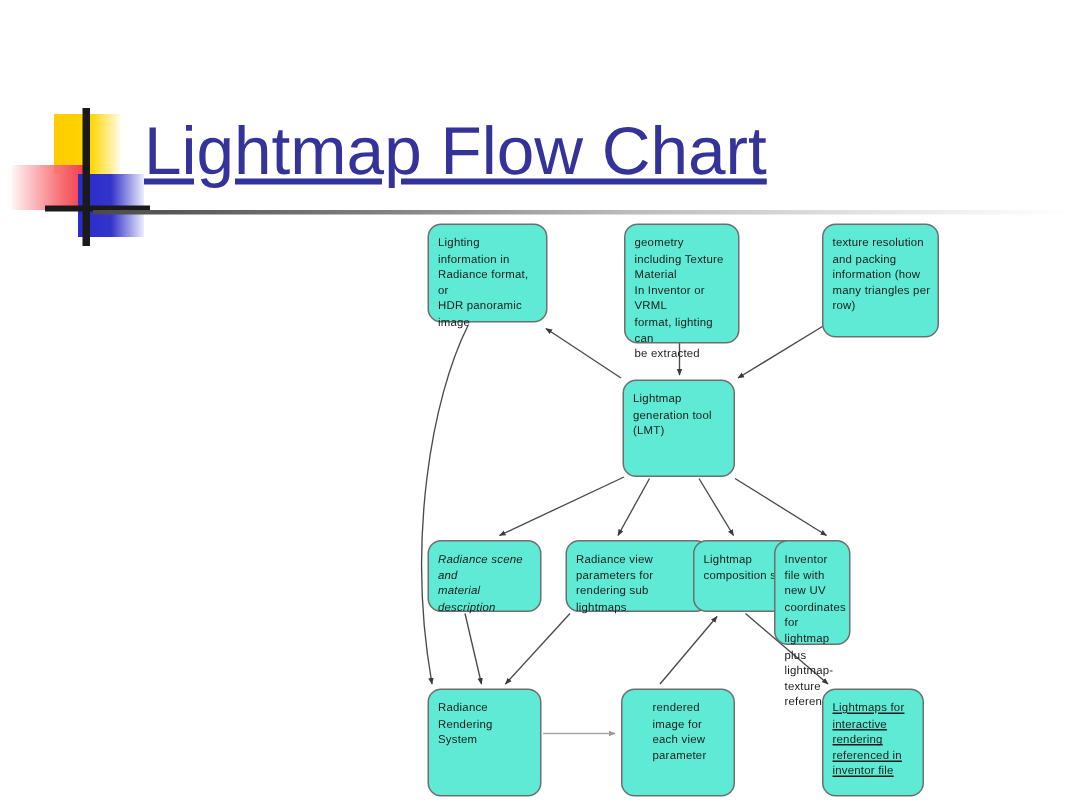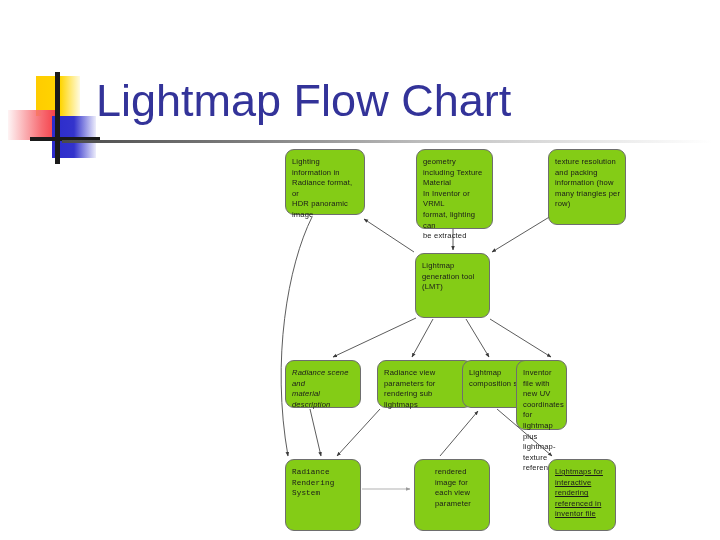--- a/index.html
+++ b/index.html
@@ -75,20 +75,21 @@
   #page-title {
     position: absolute;
     left: 96px;
     top: 78px;
     font-size: 45px;
     font-weight: normal;
     color: #333399;
     letter-spacing: 0px;
     white-space: nowrap;
     line-height: 1;
+    text-decoration: underline;
   }
 
   #title-rule {
     position: absolute;
     left: 62px;
     top: 140px;
     width: 650px;
     height: 3px;
     background: linear-gradient(to right, #4a4a4a 0%, #7d7d7d 28%, #bcbcbc 55%, #e4e4e4 80%, #ffffff 100%);
   }
@@ -107,21 +108,21 @@
     top: 0;
     width: 720px;
     height: 540px;
   }
 
   .node {
     position: absolute;
     box-sizing: border-box;
     border: 1px solid #6e6e6e;
     border-radius: 9px;
-    background: #84cc16;
+    background: #5eead4;
     font-size: 7.6px;
     line-height: 10.6px;
     color: #1a1a1a;
     padding: 7px 3px 4px 6px;
     overflow: visible;
   }
   .node .txt {
     display: block;
     white-space: pre-line;
     letter-spacing: 0.15px;
@@ -230,21 +231,21 @@
   </div>
 
   <div class="node" style="left:516px; top:360px; width:51px; height:70px;">
     <span class="txt">Inventor file with
 new UV coordinates
 for lightmap plus
 lightmap-texture
 references</span>
   </div>
 
-  <div class="node" style="left:285px; top:459px; width:76px; height:72px;font-family:Liberation Mono, monospace;">
+  <div class="node" style="left:285px; top:459px; width:76px; height:72px;">
     <span class="txt">Radiance Rendering
 System</span>
   </div>
 
   <div class="node" style="left:414px; top:459px; width:76px; height:72px;padding-left:20px;">
     <span class="txt">rendered image for
 each view
 parameter</span>
   </div>
 

